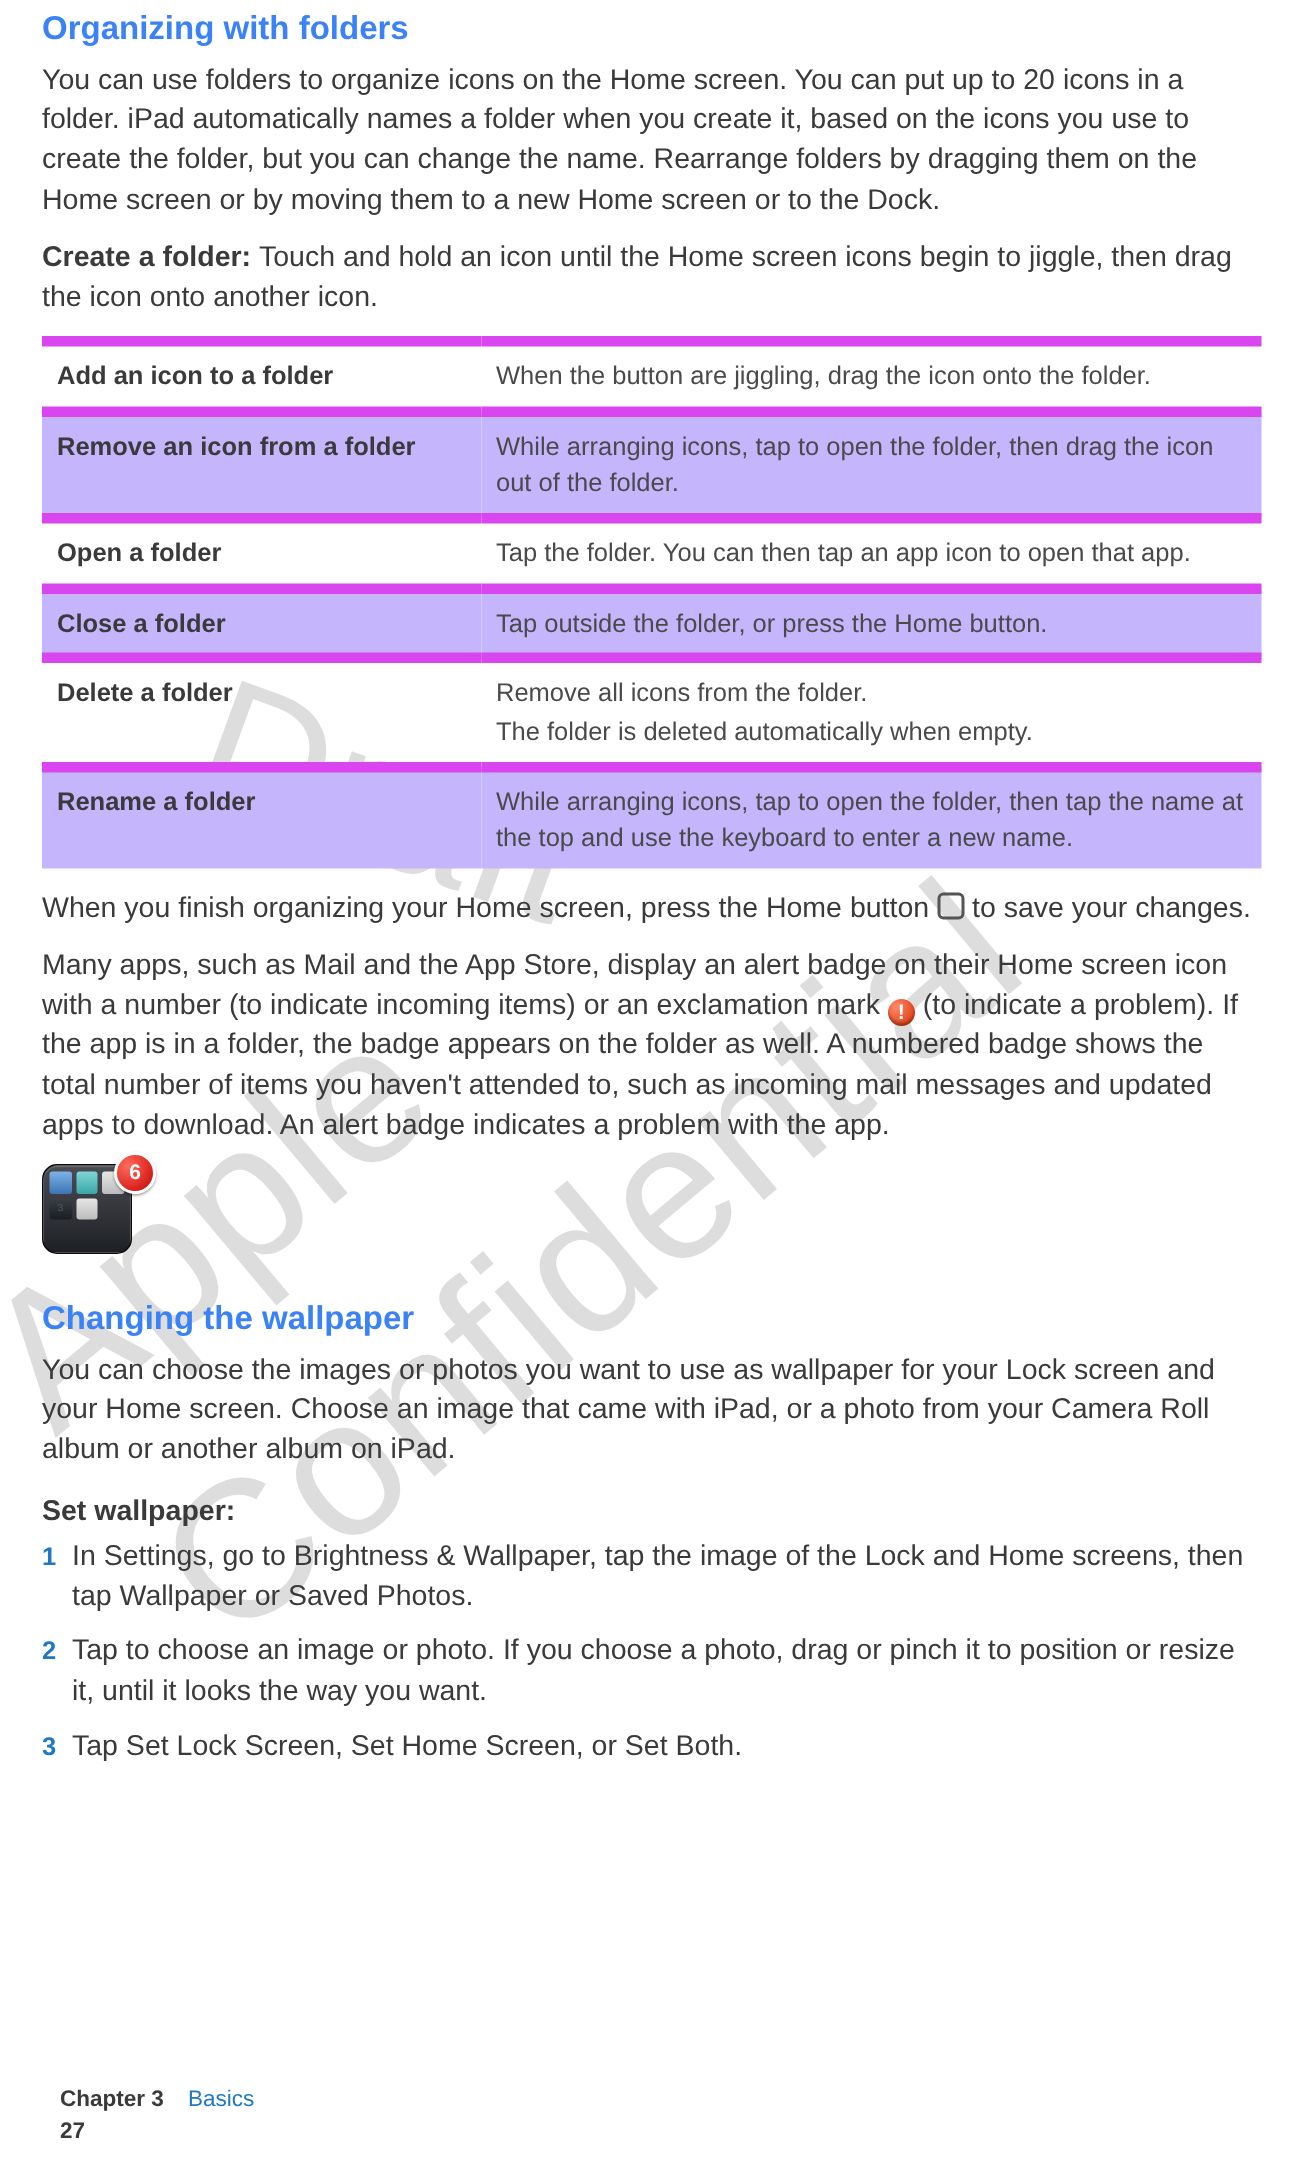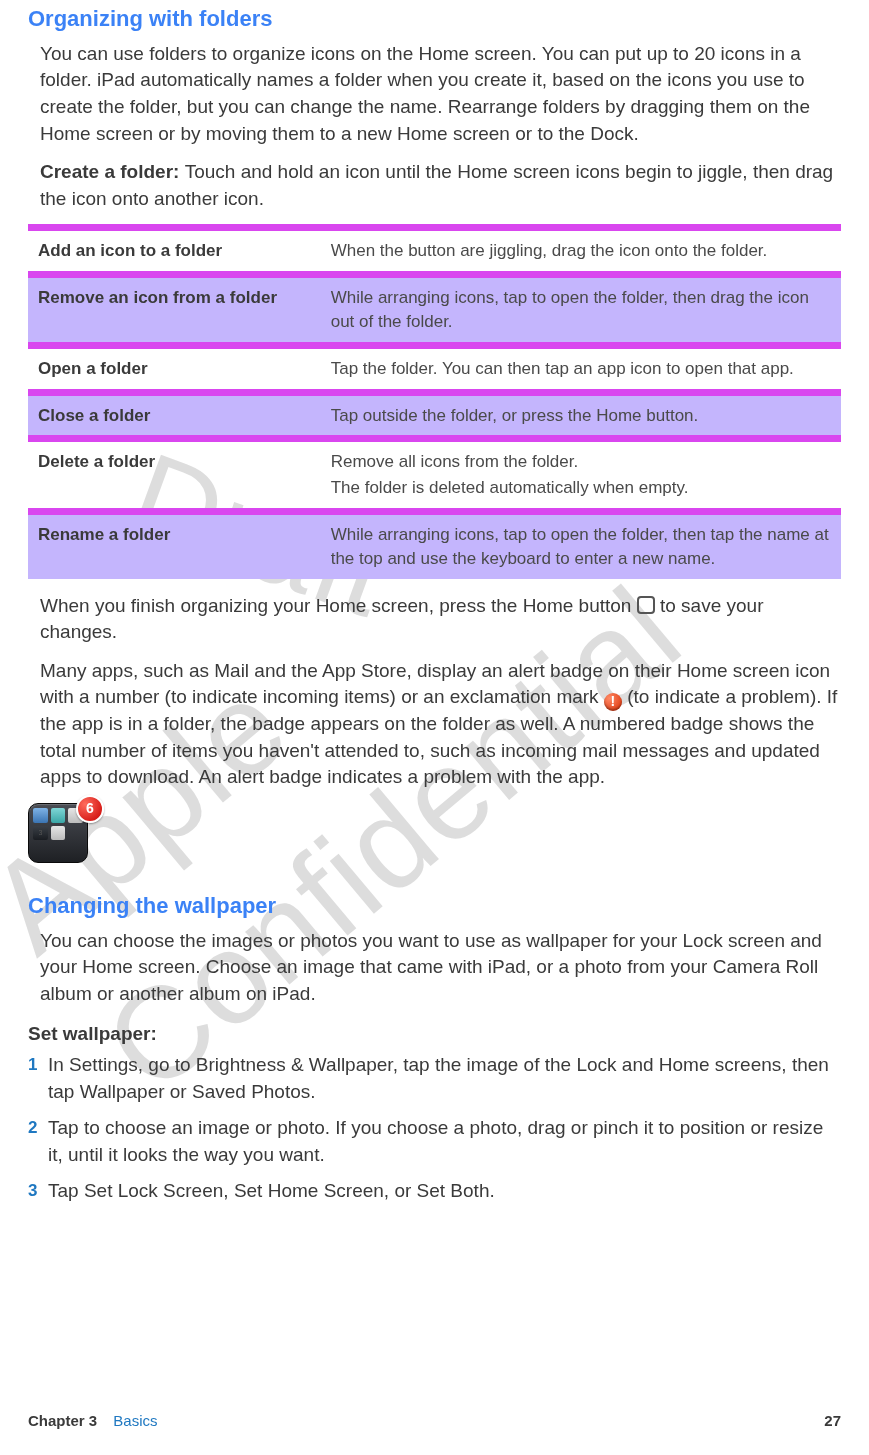--- a/index.html
+++ b/index.html
@@ -16,21 +16,21 @@
   .page {
     padding: 0 28px 0 28px;
     position: relative;
   }
   h2.section {
     color: #3b82f6;
     font-size: 22px;
     font-weight: 600;
     margin: 4px 0 4px 0;
   }
-  p { margin: 6px 0 12px 12px; }
+  p { margin: 6px 0 12px 0; }
   .action-lead { font-weight: 600; }
   .steps-lead { font-weight: 600; display:block; margin-top:14px; margin-bottom:4px;}
   table.tasks {
     width: 100%;
     border-collapse: collapse;
     font-size: 17px;
     margin: 8px 0 14px 0;
   }
   table.tasks td {
     border-top: 7px solid #d946ef;
@@ -118,23 +118,24 @@
     color: rgba(120,120,120,.25);
     font-weight: 300;
     pointer-events: none;
     user-select: none;
   }
   .wm-draft { left: 130px; top: 450px; transform: rotate(20deg); }
   .wm-conf  { left: -40px; top: 520px; transform: rotate(-40deg); font-size: 130px; letter-spacing:1px;}
   .footer {
     position:absolute;
     bottom:24px;
-    left:28px; right:28px;
-    display:flex; justify-content:space-between;
+    left:40px; right:28px;
+    display:flex; justify-content:flex-start;
     font-size:15px;
+    flex-direction:column;
   }
   .footer .left .ch { font-weight:600; color:#3a3a3a;}
   .footer .left .title { color:#1f78c1; margin-left:12px;}
   .footer .right { font-weight:600; color:#3a3a3a;}
   .subpara { margin-top: 2px; }
 </style>
 </head>
 <body>
 
 <div class="watermark wm-draft">Draft</div>

